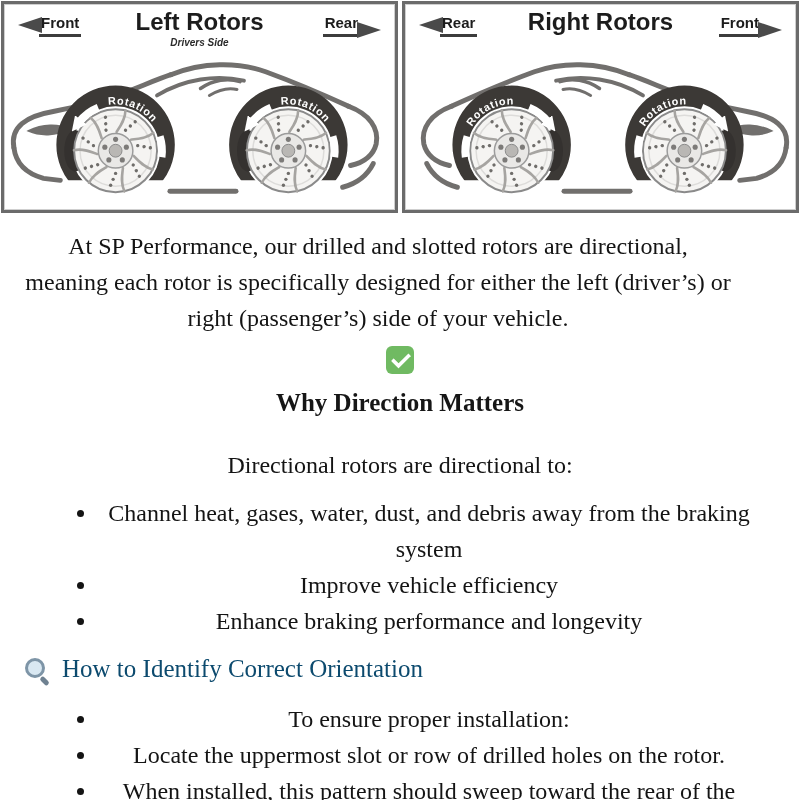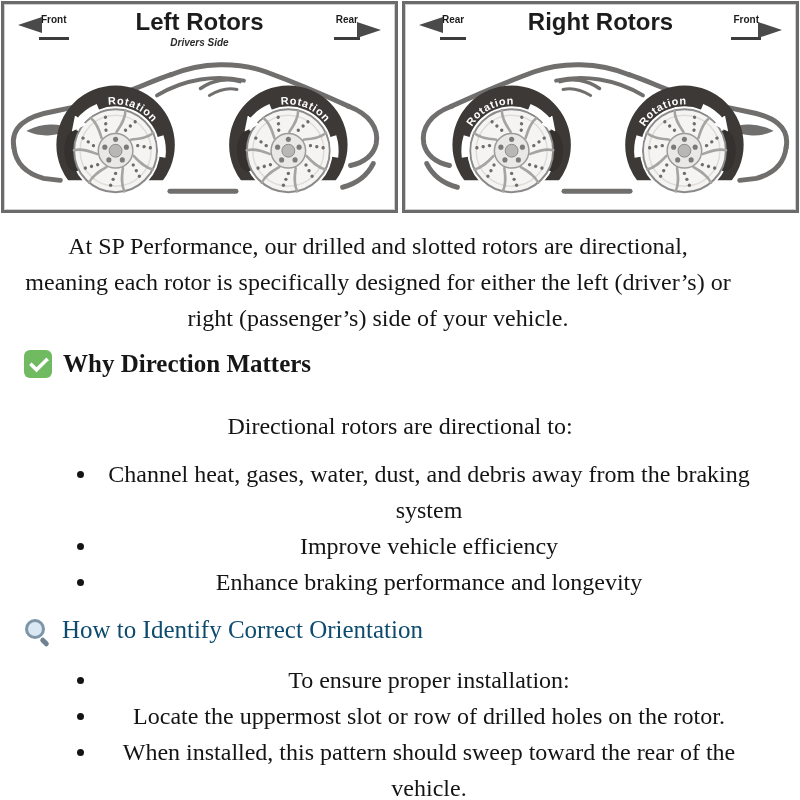--- a/index.html
+++ b/index.html
@@ -10,34 +10,34 @@
   .diagram { display:flex; gap:4px; padding:1px 1px 0 1px; }
   .panel { flex:1 1 0; height:212px; background:#fff; border:3px solid #6b6b6b;
            box-shadow: inset 0 0 0 1px #cfcfcf; position:relative; overflow:hidden; }
   .panel-header { position:relative; height:48px; padding-top:5px; }
   .panel-title { text-align:center; font-family:"Liberation Sans", sans-serif;
                  font-weight:bold; font-size:24px; line-height:26px; color:#1c1c1c; }
   .panel-subtitle { text-align:center; font-family:"Liberation Sans", sans-serif;
                     font-weight:bold; font-style:italic; font-size:10px; line-height:16px; color:#2b2b2b; }
   .dir-label { position:absolute; top:10px; display:flex; align-items:flex-start; }
   .dir-label.left { left:14px; } .dir-label.right { right:14px; }
-  .dir-text { font-family:"Liberation Sans", sans-serif; font-weight:bold; font-size:10px;
-              color:#1c1c1c; border-bottom:3px solid #3c3c3c; padding:0 2px 12px 2px; }
+  .dir-text { font-family:"Liberation Sans", sans-serif; font-weight:bold; font-size:15px;
+              color:#1c1c1c; border-bottom:3px solid #3c3c3c; padding:0 2px 3px 2px; }
   .tri { width:0; height:0; border-top:8px solid transparent; border-bottom:8px solid transparent; }
   .tri-left  { border-right:24px solid #4a4a4a; margin-right:-3px; transform:translateY(3px); }
   .tri-right { border-left:24px solid #4a4a4a; margin-left:-3px; transform:translateY(8px); }
   .car-svg { display:block; width:100%; height:154px; }
   .rot-text { font-family:"Liberation Sans", sans-serif; font-size:11px; font-weight:bold;
               letter-spacing:0.8px; fill:#ffffff; }
 
   
   .content { padding:0 24px; font-size:24px; line-height:36px;text-align:center; }
   .intro { margin:15px 0 0; max-width:708px; }
   h2 { display:flex; align-items:center; gap:11px; font-size:25px; line-height:36px; color:#161616; }
-  .h-why { margin:10px 0 0; font-weight:bold; }
+  .h-why { margin:10px 0 0; font-weight:bold;flex-direction:column; }
   .h-how { margin:10px 0 0; font-weight:normal; padding-left:0; color:#0c4a6e; }
   .lead { margin:26px 0 0; }
   ul { margin:12px; padding-left:62px; list-style:disc; }
   li { max-width:660px; padding-left:2px; }
   .list-identify { margin-top:14px; }
 
   
   .emoji-check { width:28px; height:28px; flex:0 0 auto; background:#70ba62;
                  border-radius:6px; position:relative; }
   .emoji-check::after { content:""; position:absolute; left:6px; top:7px; width:14px; height:7px;

